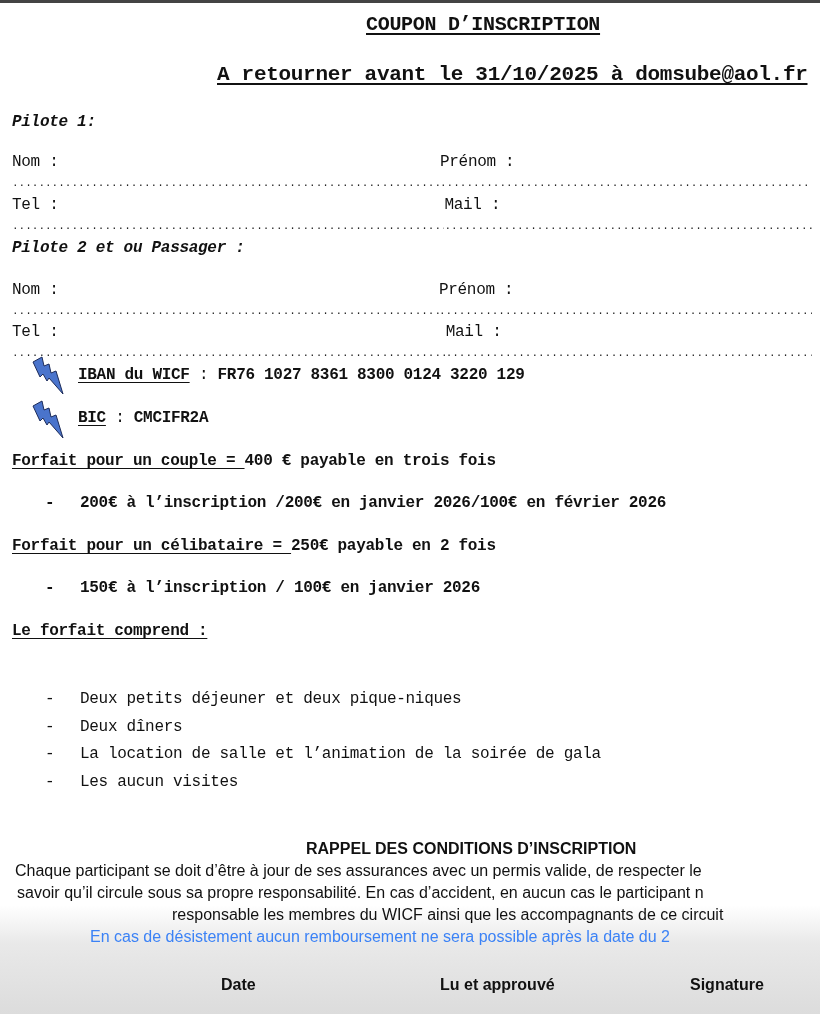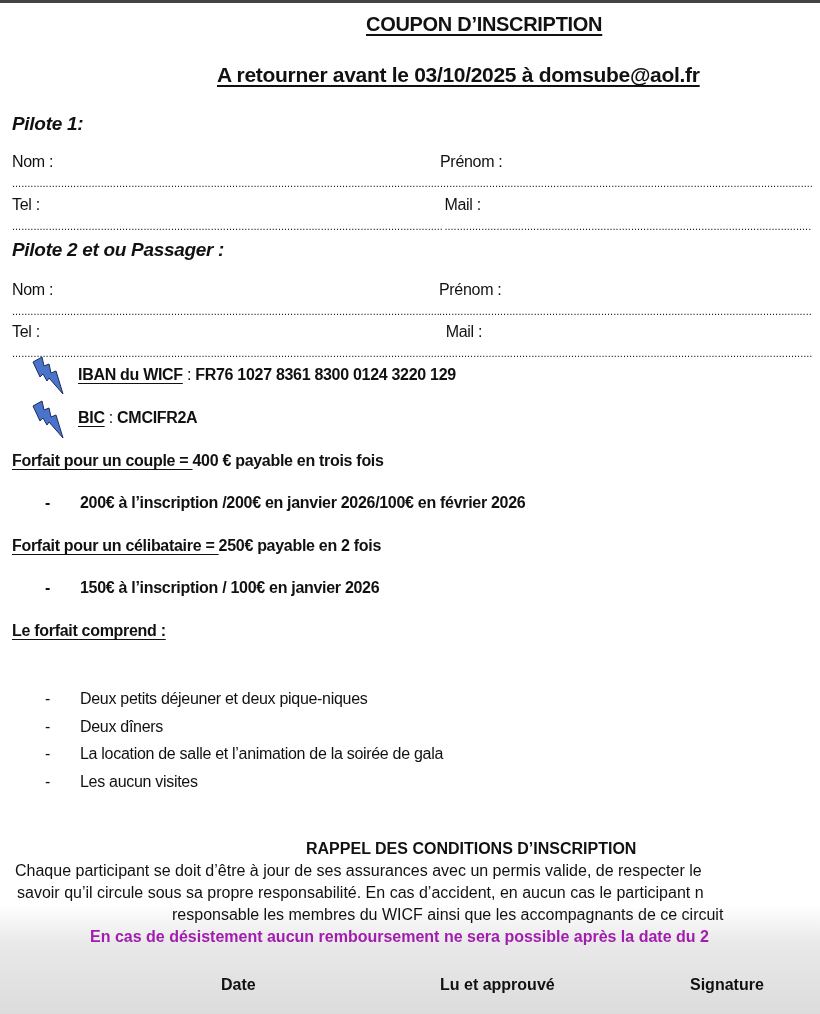--- a/index.html
+++ b/index.html
@@ -6,51 +6,51 @@
   body {
     width:820px; height:1014px; overflow:hidden; position:relative;
     background:#ffffff; color:#111;
     font-family:"Liberation Sans", sans-serif;
   }
   .topbar { position:absolute; left:0; top:0; width:820px; height:3px; background:#444; }
   .bottom-shade {
     position:absolute; left:0; top:905px; width:820px; height:109px;
     background:linear-gradient(#ffffff, #e9e9e9 35%, #dcdcdc);
   }
-  .cal { font-family:Liberation Sans, sans-serif; letter-spacing:-0.3px; }
+  .cal { font-family:Liberation Mono, monospace; letter-spacing:-0.3px; }
   .abs { position:absolute; white-space:nowrap; }
   .u { text-decoration:underline; text-underline-offset:3px; }
   .title1 { left:366px; top:13px; font-size:20px; font-weight:bold; }
   .title2 { left:217px; top:63px; font-size:21px; font-weight:bold; }
-  .section { left:12px; font-size:19px; font-weight:bold; font-style:italic; }
+  .section { left:12px; font-size:16px; font-weight:bold; font-style:italic; }
   .field-row { left:12px; font-size:16px; width:800px; display:flex; }
   .field-row .seg { overflow:hidden; display:flex;flex-direction:column; }
   .field-row .dots { flex:1; overflow:hidden; letter-spacing:0px; color:#222; font-size:11px; line-height:18px; padding-top:3px; }
   .bank { left:78px; font-size:16px; font-weight:bold; }
   .bank .lbl { text-decoration:underline; text-underline-offset:3px;margin-top:20px; }
   .bank .sep { font-weight:normal; }
   .bolt { position:absolute; width:34px; height:40px; }
   .offer { left:12px; font-size:16px; font-weight:bold; }
   .bullet { font-size:16px; }
   .bullet .dash { position:absolute; left:45px; }
   .bullet .txt { position:absolute; left:80px; }
   .bold { font-weight:bold; }
   .rappel-title { left:0; width:820px; text-align:center; font-size:16px; font-weight:bold; }
   .rappel-line { font-size:16px; }
-  .red { color:#a21caf; font-weight:bold; font-size:16px; }
+  .red { color:#3b82f6; font-weight:normal; font-size:16px; }
   .sig { font-size:16px; font-weight:bold;margin-top:6px; }
 </style>
 </head>
 <body>
 
 <div class="topbar"></div>
 <div class="bottom-shade"></div>
 
 <div class="abs title1 cal u">COUPON D’INSCRIPTION</div>
-<div class="abs title2 cal u">A retourner avant le 03/10/2025 à domsube@aol.fr</div>
+<div class="abs title2 cal u">A retourner avant le 31/10/2025 à domsube@aol.fr</div>
 
 <div class="abs section cal" style="top:113px;">Pilote 1:</div>
 <div class="abs field-row cal" style="top:153px;">
   <div class="seg" style="width:428px;">
     <span>Nom :</span>
     <span class="dots">..............................................................................................................................................................................................</span>
   </div>
   <div class="seg" style="width:372px;">
     <span>Prénom :</span>
     <span class="dots">..............................................................................................................................................................................................</span>

